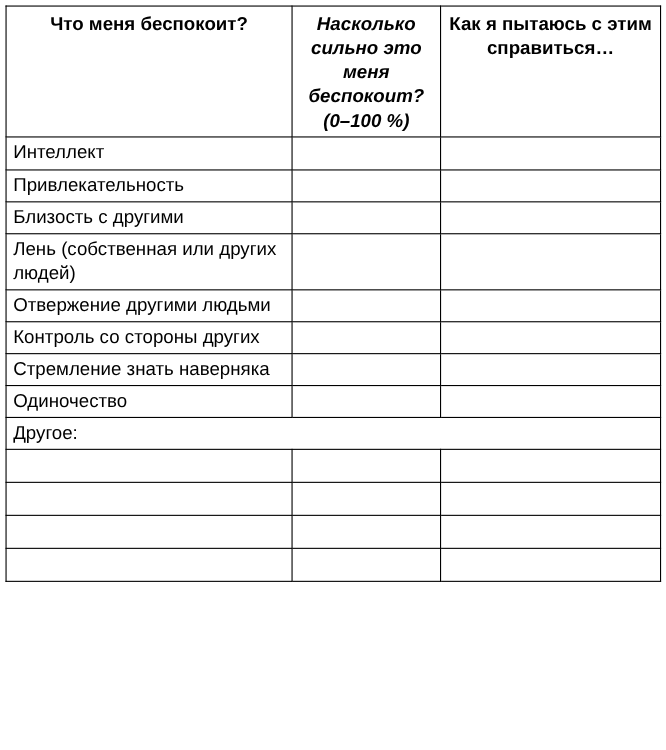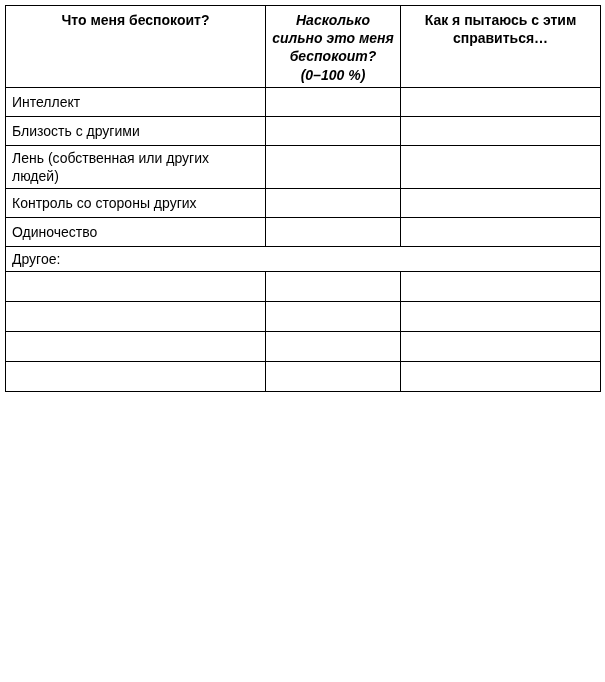--- a/index.html
+++ b/index.html
@@ -21,21 +21,21 @@
     border-collapse: collapse;
     table-layout: fixed;
     width: 595px;
   }
   col.c1 { width: 260px; }
   col.c2 { width: 135px; }
   col.c3 { width: 200px; }
   th, td {
     border: 1px solid #000000;
     padding: 3px 6px;
-    font-size: 14px;
+    font-size: 17px;
     line-height: 1.3;
     vertical-align: top;
     overflow: hidden;
   }
   th {
     font-weight: bold;
     text-align: center;
     padding-top: 5px;
     height: 70px;
   }
@@ -68,31 +68,46 @@
       </tr>
     </thead>
     <tbody>
 
       <tr class="cat">
         <td>Интеллект</td>
         <td></td>
         <td></td>
       </tr>
       <tr class="cat">
+        <td>Привлекательность</td>
+        <td></td>
+        <td></td>
+      </tr>
+      <tr class="cat">
         <td>Близость с другими</td>
         <td></td>
         <td></td>
       </tr>
       <tr class="cat">
         <td>Лень (собственная или других людей)</td>
         <td></td>
         <td></td>
       </tr>
       <tr class="cat">
+        <td>Отвержение другими людьми</td>
+        <td></td>
+        <td></td>
+      </tr>
+      <tr class="cat">
         <td>Контроль со стороны других</td>
+        <td></td>
+        <td></td>
+      </tr>
+      <tr class="cat">
+        <td>Стремление знать наверняка</td>
         <td></td>
         <td></td>
       </tr>
       <tr class="cat">
         <td>Одиночество</td>
         <td></td>
         <td></td>
       </tr>
 
       <tr class="other">

